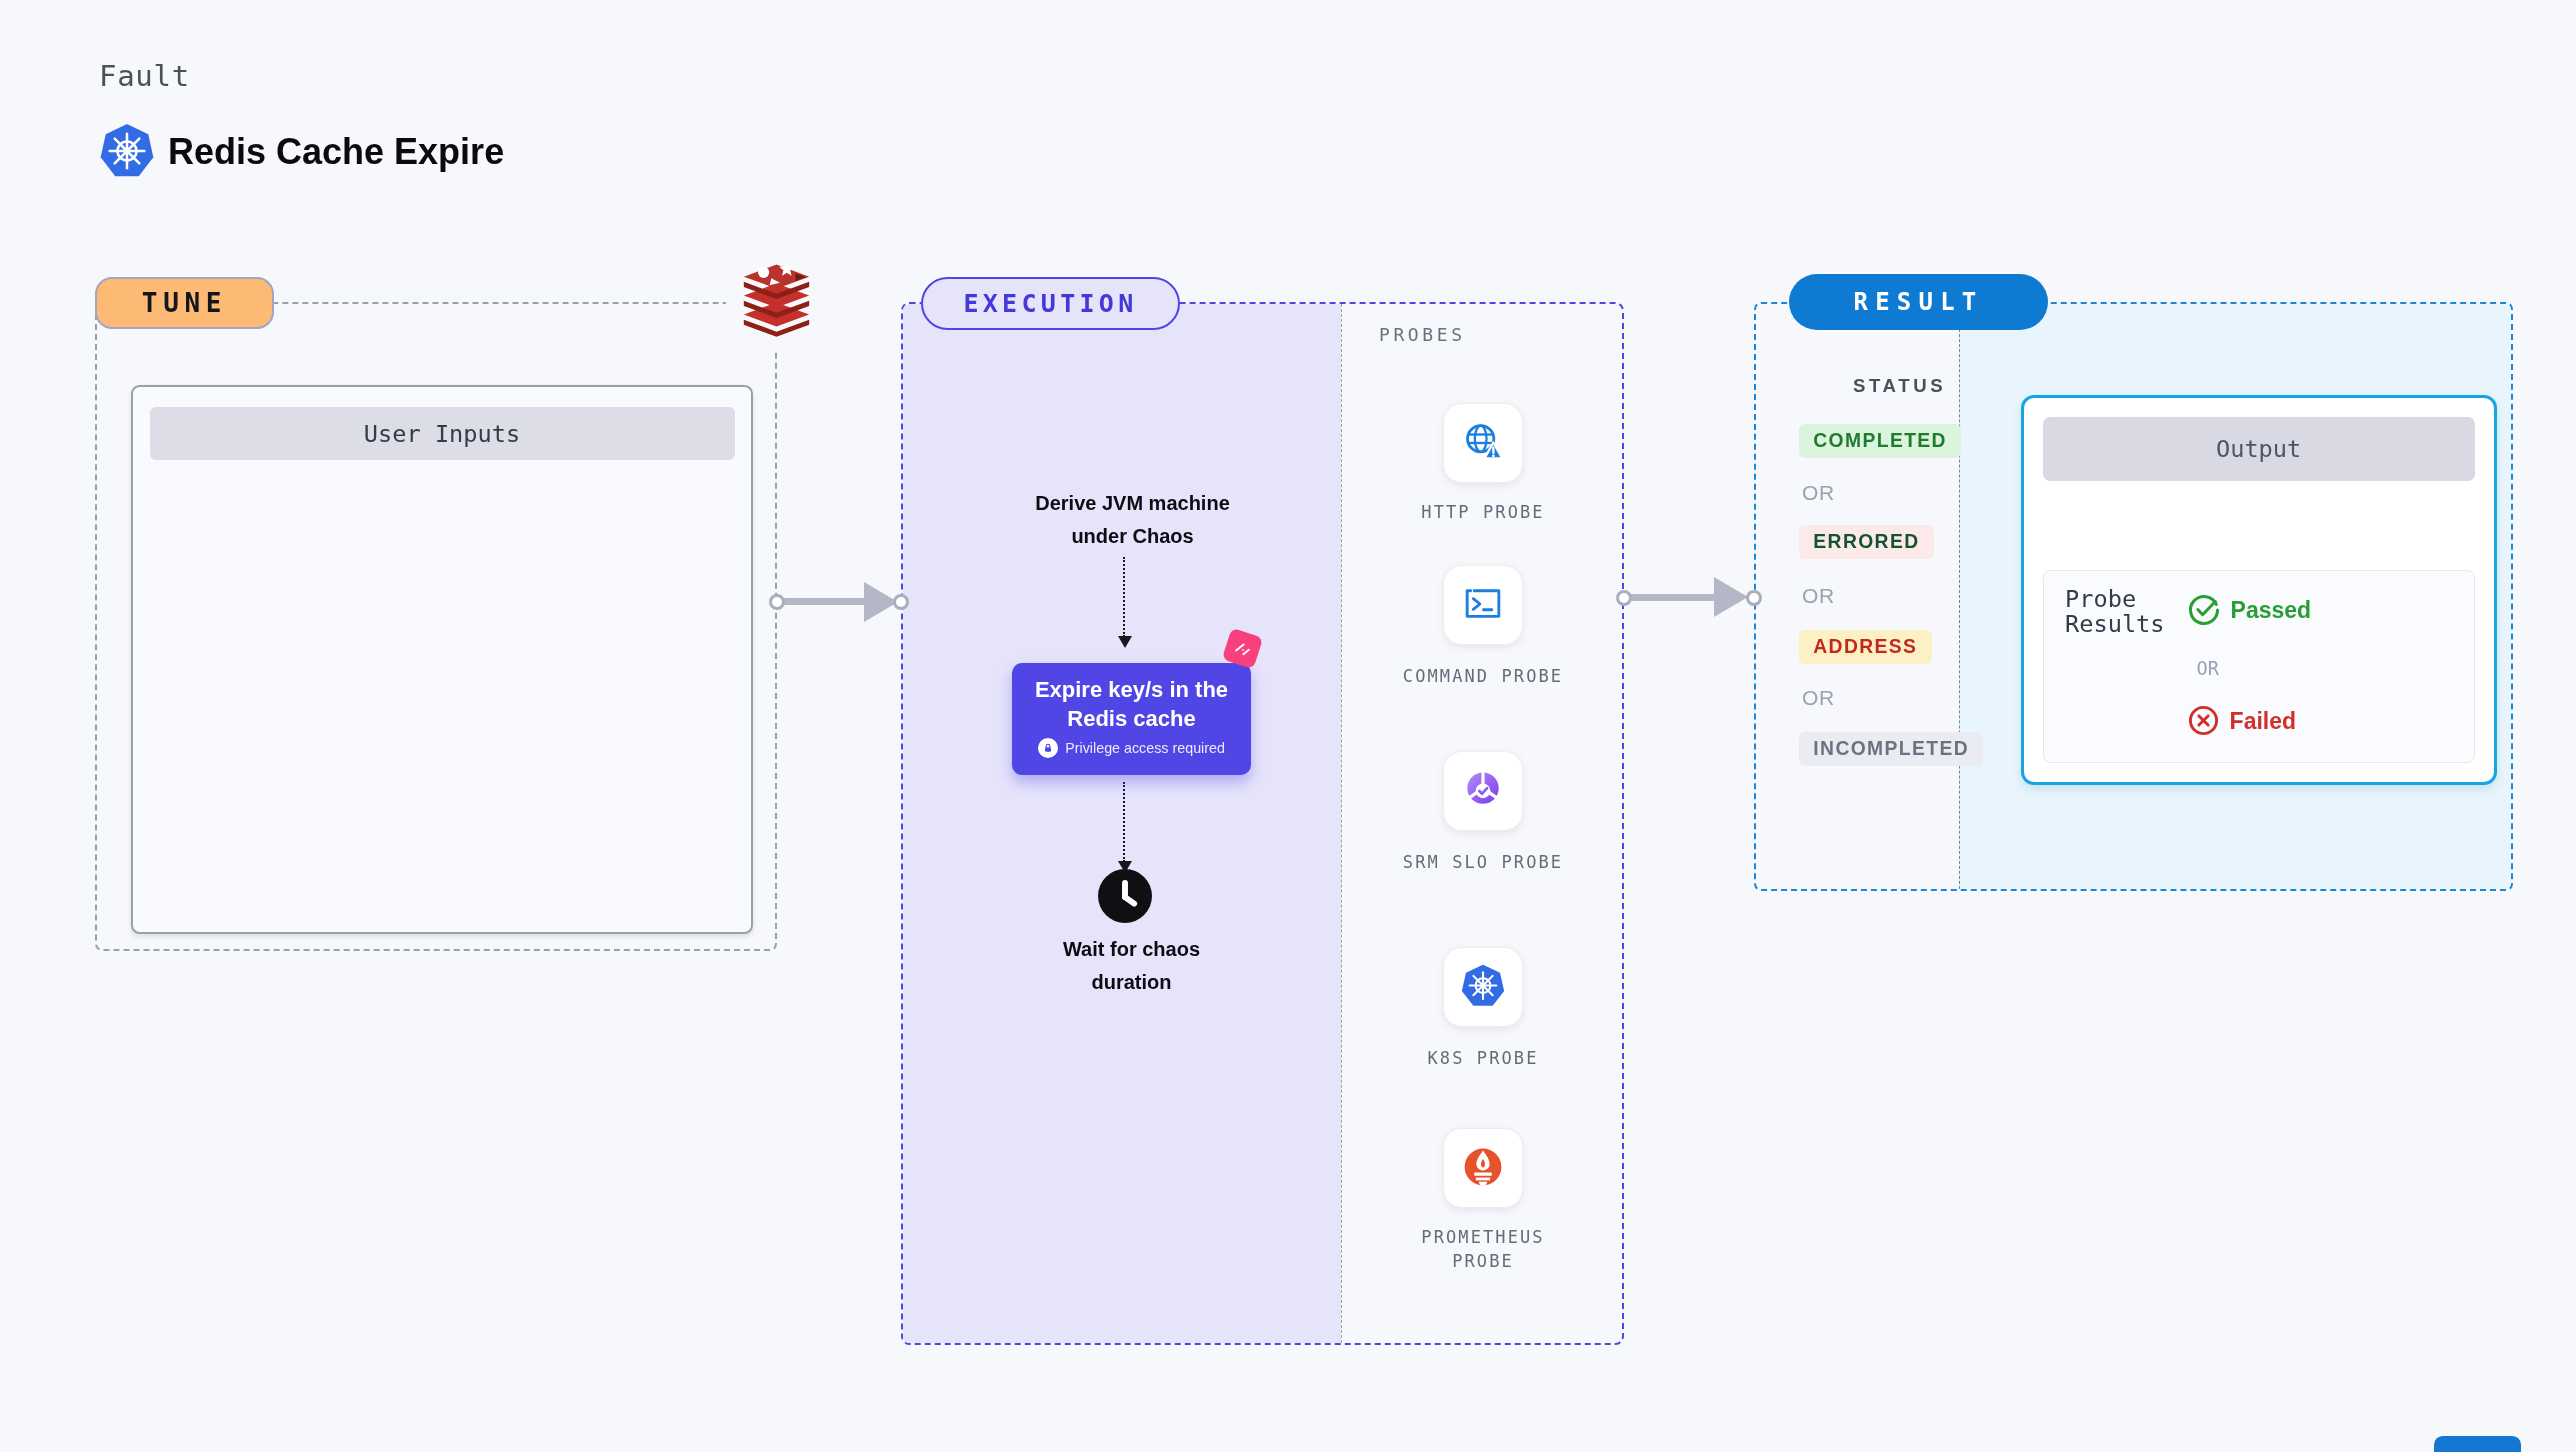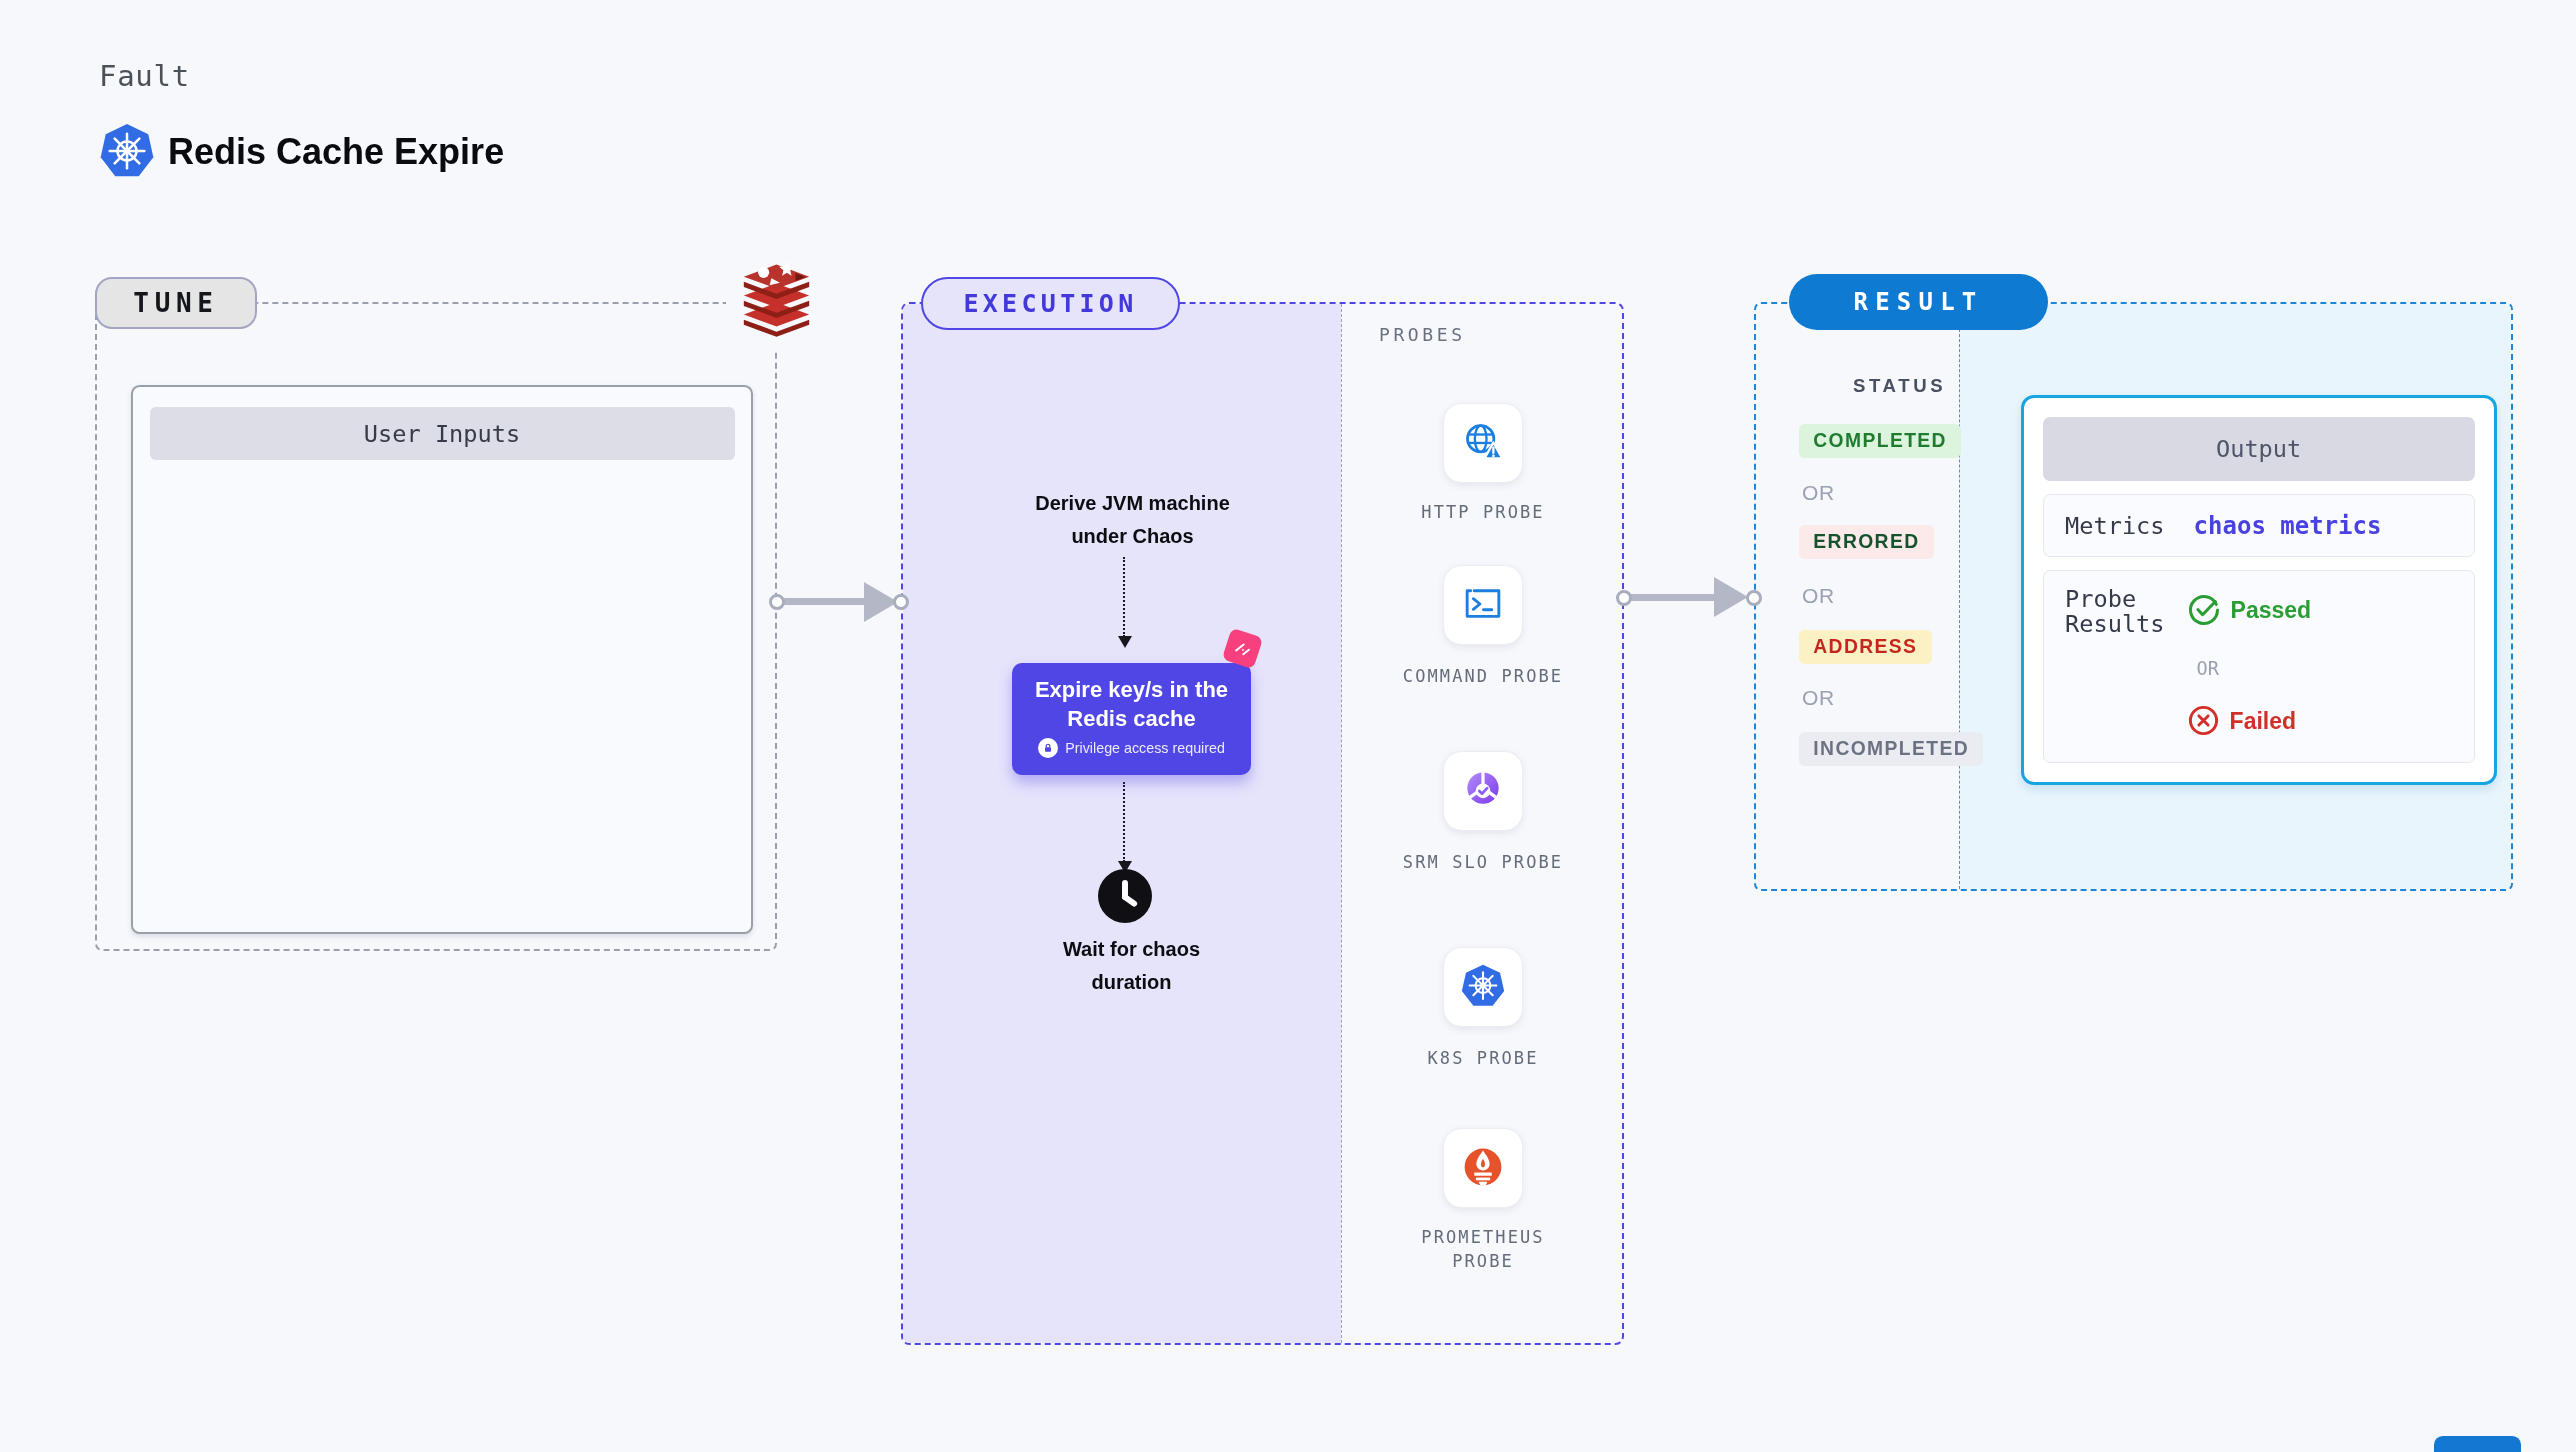--- a/index.html
+++ b/index.html
@@ -10,21 +10,21 @@
   .mono { font-family:"DejaVu Sans Mono", monospace; }
   .sans { font-family:"Liberation Sans", sans-serif; }
 
   
   .fault-label { left:99px; top:59px; font-size:29px; color:#4c5158; letter-spacing:0.7px; font-weight:500; }
   .page-title  { left:168px; top:126px; font-size:36px; font-weight:bold; color:#0a0b0e; line-height:52px; }
   .title-icon  { left:99px; top:123px; width:56px; height:56px; }
 
   
   .pill { display:flex; align-items:center; justify-content:center; }
-  .tune-badge { left:95px; top:277px; width:162px; height:52px; background:#e5e5e5;
+  .tune-badge { left:95px; top:277px; width:179px; height:52px; background:#fdba74;
     border:2.1px solid #a2a5c4; border-radius:17px; font-size:26px; font-weight:bold;
     letter-spacing:5.7px; color:#15161c; z-index:5; }
   .exec-badge { left:921px; top:277px; width:259px; height:53px; background:#e6e4fb;
     border:2.9px solid #4f46e5; border-radius:27px; font-size:25px; font-weight:bold;
     letter-spacing:4.3px; color:#4338d8; z-index:5; }
   .result-badge { left:1789px; top:274px; width:259px; height:56px; background:#0f7ad2;
     border-radius:29px; font-size:24px; font-weight:bold; letter-spacing:7.2px; color:#ffffff; z-index:5; }
 
   
   .tune-box { left:95px; top:302px; width:682px; height:649px; border:2.1px dashed #9aa0ab; border-radius:7.2px; }
@@ -305,24 +305,20 @@
   <div class="abs or-label" style="top:481px;">OR</div>
   <div class="abs status-badge st-errored" style="top:525px;">ERRORED</div>
   <div class="abs or-label" style="top:584px;">OR</div>
   <div class="abs status-badge st-queued" style="top:630px;">ADDRESS</div>
   <div class="abs or-label" style="top:686px;">OR</div>
   <div class="abs status-badge st-incompleted" style="top:732px;">INCOMPLETED</div>
 
   <div class="abs output-card">
     <div class="abs mono output-header">Output</div>
 
-    <div class="abs output-row row-metrics">
-      <div class="abs mono metrics-label">Metrics</div>
-      <div class="abs mono metrics-value">chaos metrics</div>
-    </div>
 
     <div class="abs output-row row-probe">
       <div class="abs mono probe-results-label">Probe Results</div>
 
       <div class="abs verdict-row" style="left:143px; top:21.5px;">
         <span>
           <svg width="34" height="34" viewBox="0 0 36 36" fill="none" stroke="#2a9d33" stroke-width="3.2" stroke-linecap="round" stroke-linejoin="round">
             <path d="M31 12 A14.3 14.3 0 1 0 32.3 18"></path>
             <path d="M11.5 17.5 l5 5.5 L30 9"></path>
           </svg>

